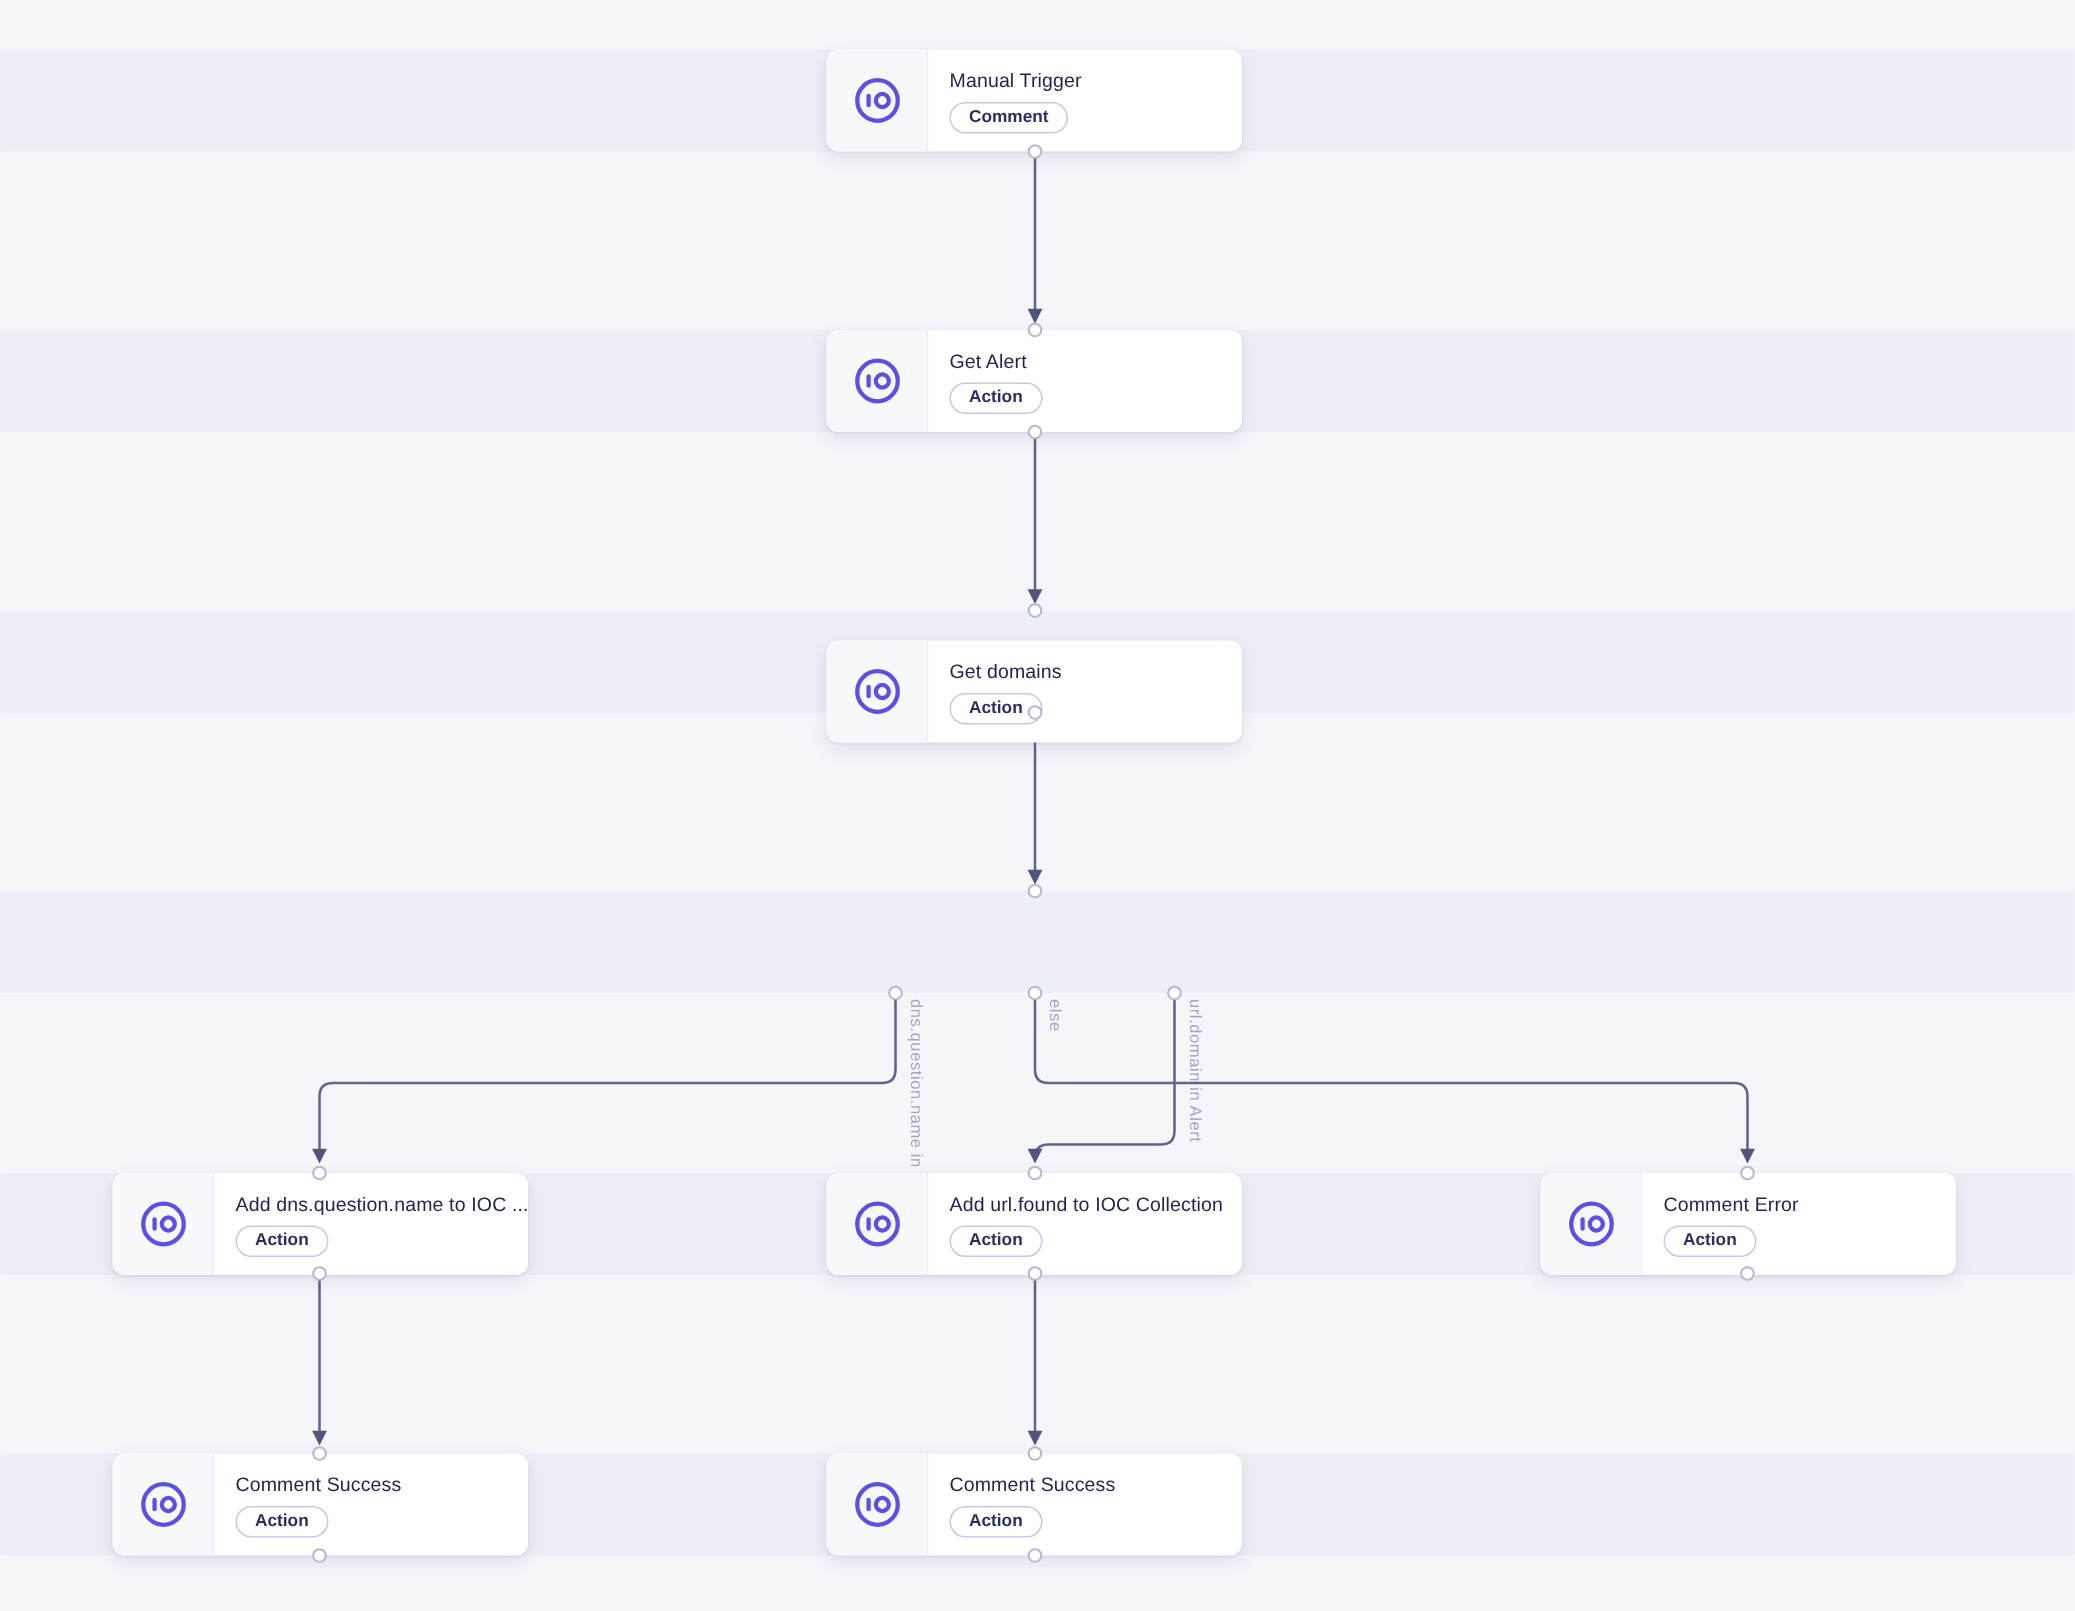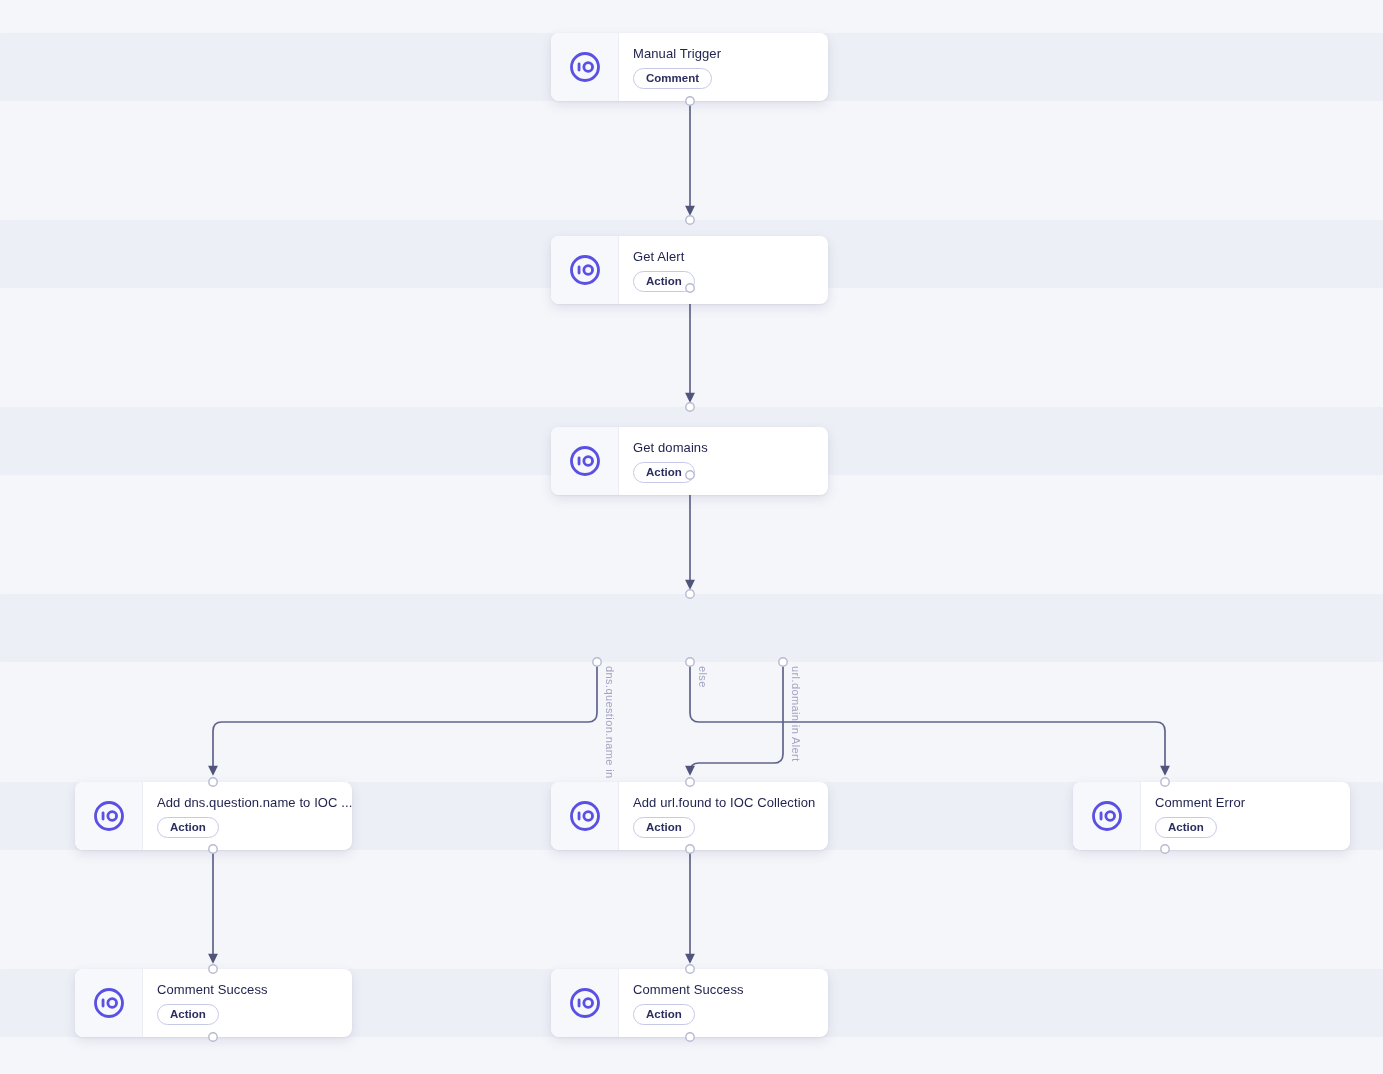--- a/index.html
+++ b/index.html
@@ -98,21 +98,21 @@
         <rect x="10.2" y="13.2" width="3" height="9.6" rx="1.5" fill="#5a50e3"></rect>
         <circle cx="21.4" cy="18" r="4.6" fill="none" stroke="#5a50e3" stroke-width="3"></circle>
       </svg>
     </div>
     <div class="node-body">
       <div class="node-title">Manual Trigger</div>
       <span class="node-badge">Comment</span>
     </div>
   </div>
 
-  <div class="node" style="left:551px;top:236px">
+  <div class="node" style="left:551px;top:220px">
     <div class="node-icon-cell">
       <svg viewBox="0 0 36 36" width="34" height="34">
         <circle cx="18" cy="18" r="14.3" fill="none" stroke="#5a50e3" stroke-width="3"></circle>
         <rect x="10.2" y="13.2" width="3" height="9.6" rx="1.5" fill="#5a50e3"></rect>
         <circle cx="21.4" cy="18" r="4.6" fill="none" stroke="#5a50e3" stroke-width="3"></circle>
       </svg>
     </div>
     <div class="node-body">
       <div class="node-title">Get Alert</div>
       <span class="node-badge">Action</span>
@@ -155,21 +155,21 @@
         <rect x="10.2" y="13.2" width="3" height="9.6" rx="1.5" fill="#5a50e3"></rect>
         <circle cx="21.4" cy="18" r="4.6" fill="none" stroke="#5a50e3" stroke-width="3"></circle>
       </svg>
     </div>
     <div class="node-body">
       <div class="node-title">Add url.found to IOC Collection</div>
       <span class="node-badge">Action</span>
     </div>
   </div>
 
-  <div class="node" style="left:1073px;top:782px">
+  <div class="node" style="left:1027px;top:782px">
     <div class="node-icon-cell">
       <svg viewBox="0 0 36 36" width="34" height="34">
         <circle cx="18" cy="18" r="14.3" fill="none" stroke="#5a50e3" stroke-width="3"></circle>
         <rect x="10.2" y="13.2" width="3" height="9.6" rx="1.5" fill="#5a50e3"></rect>
         <circle cx="21.4" cy="18" r="4.6" fill="none" stroke="#5a50e3" stroke-width="3"></circle>
       </svg>
     </div>
     <div class="node-body">
       <div class="node-title">Comment Error</div>
       <span class="node-badge">Action</span>

